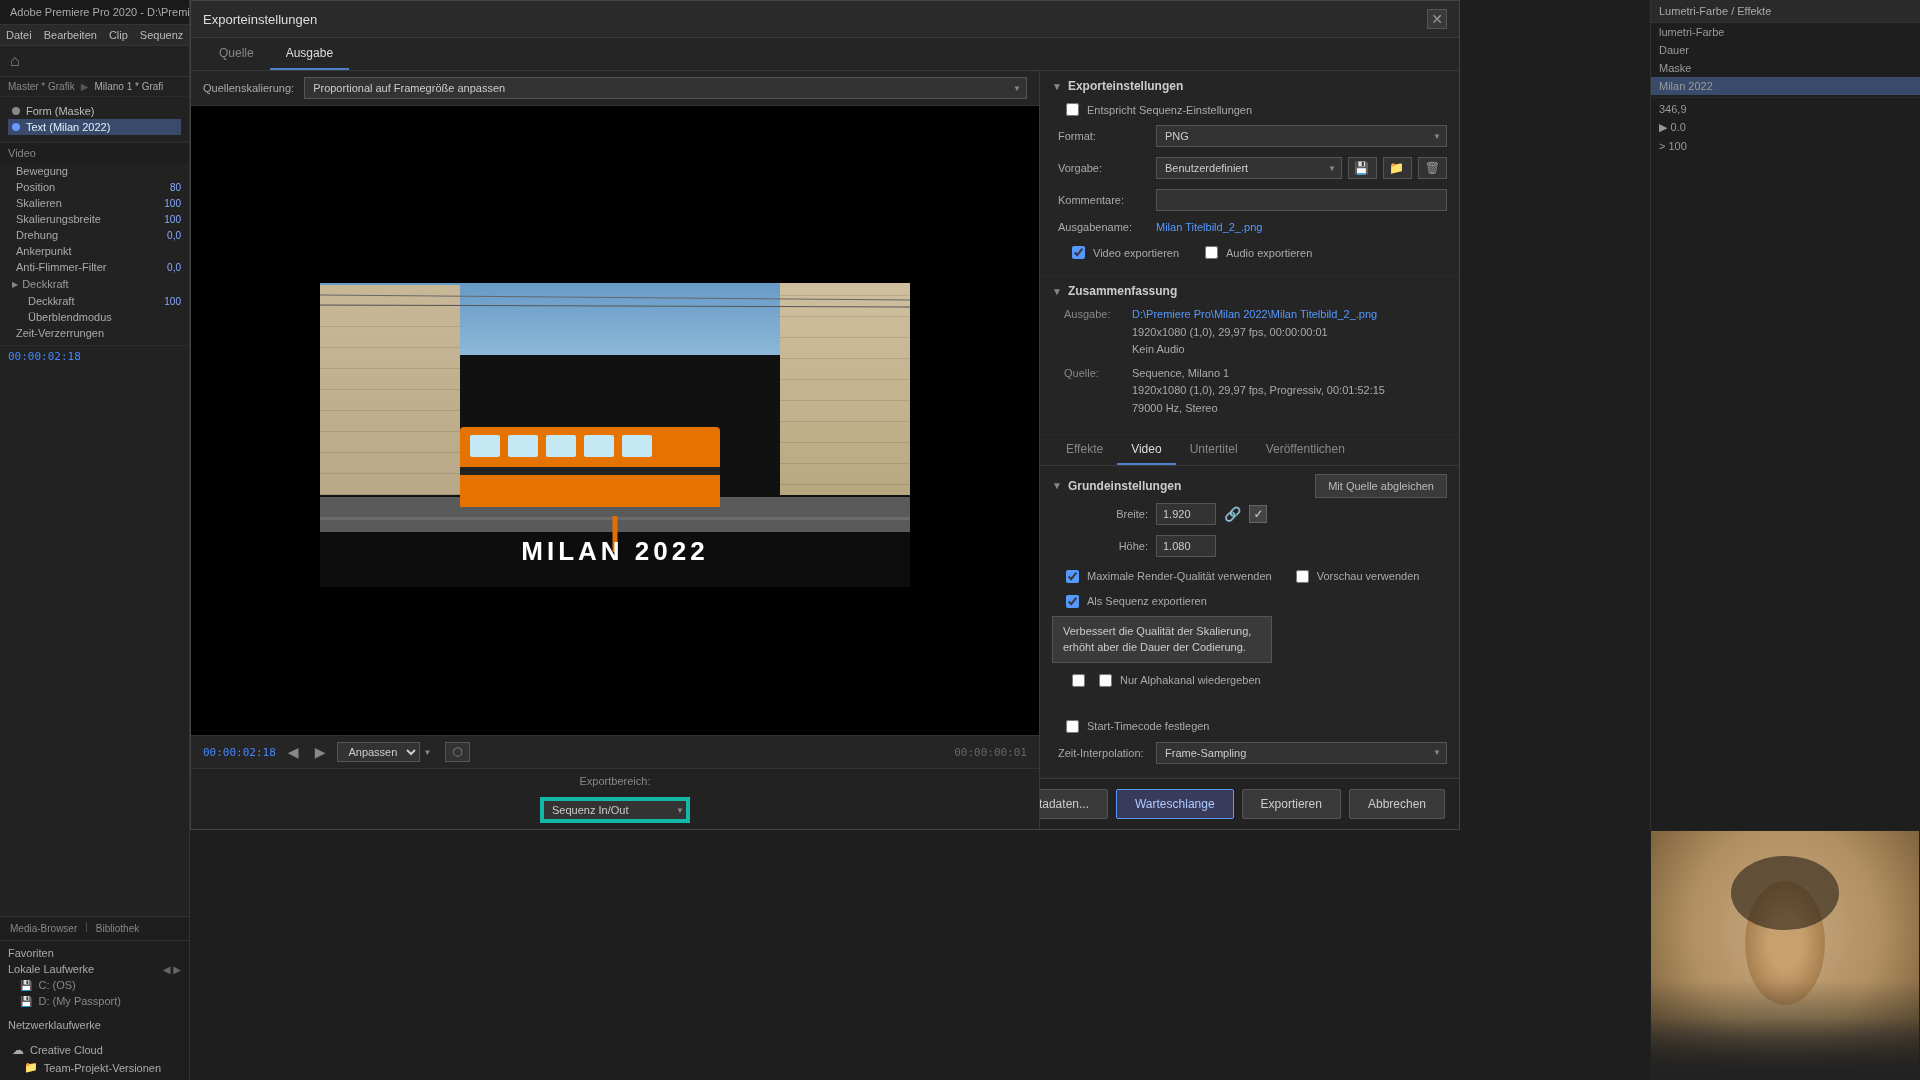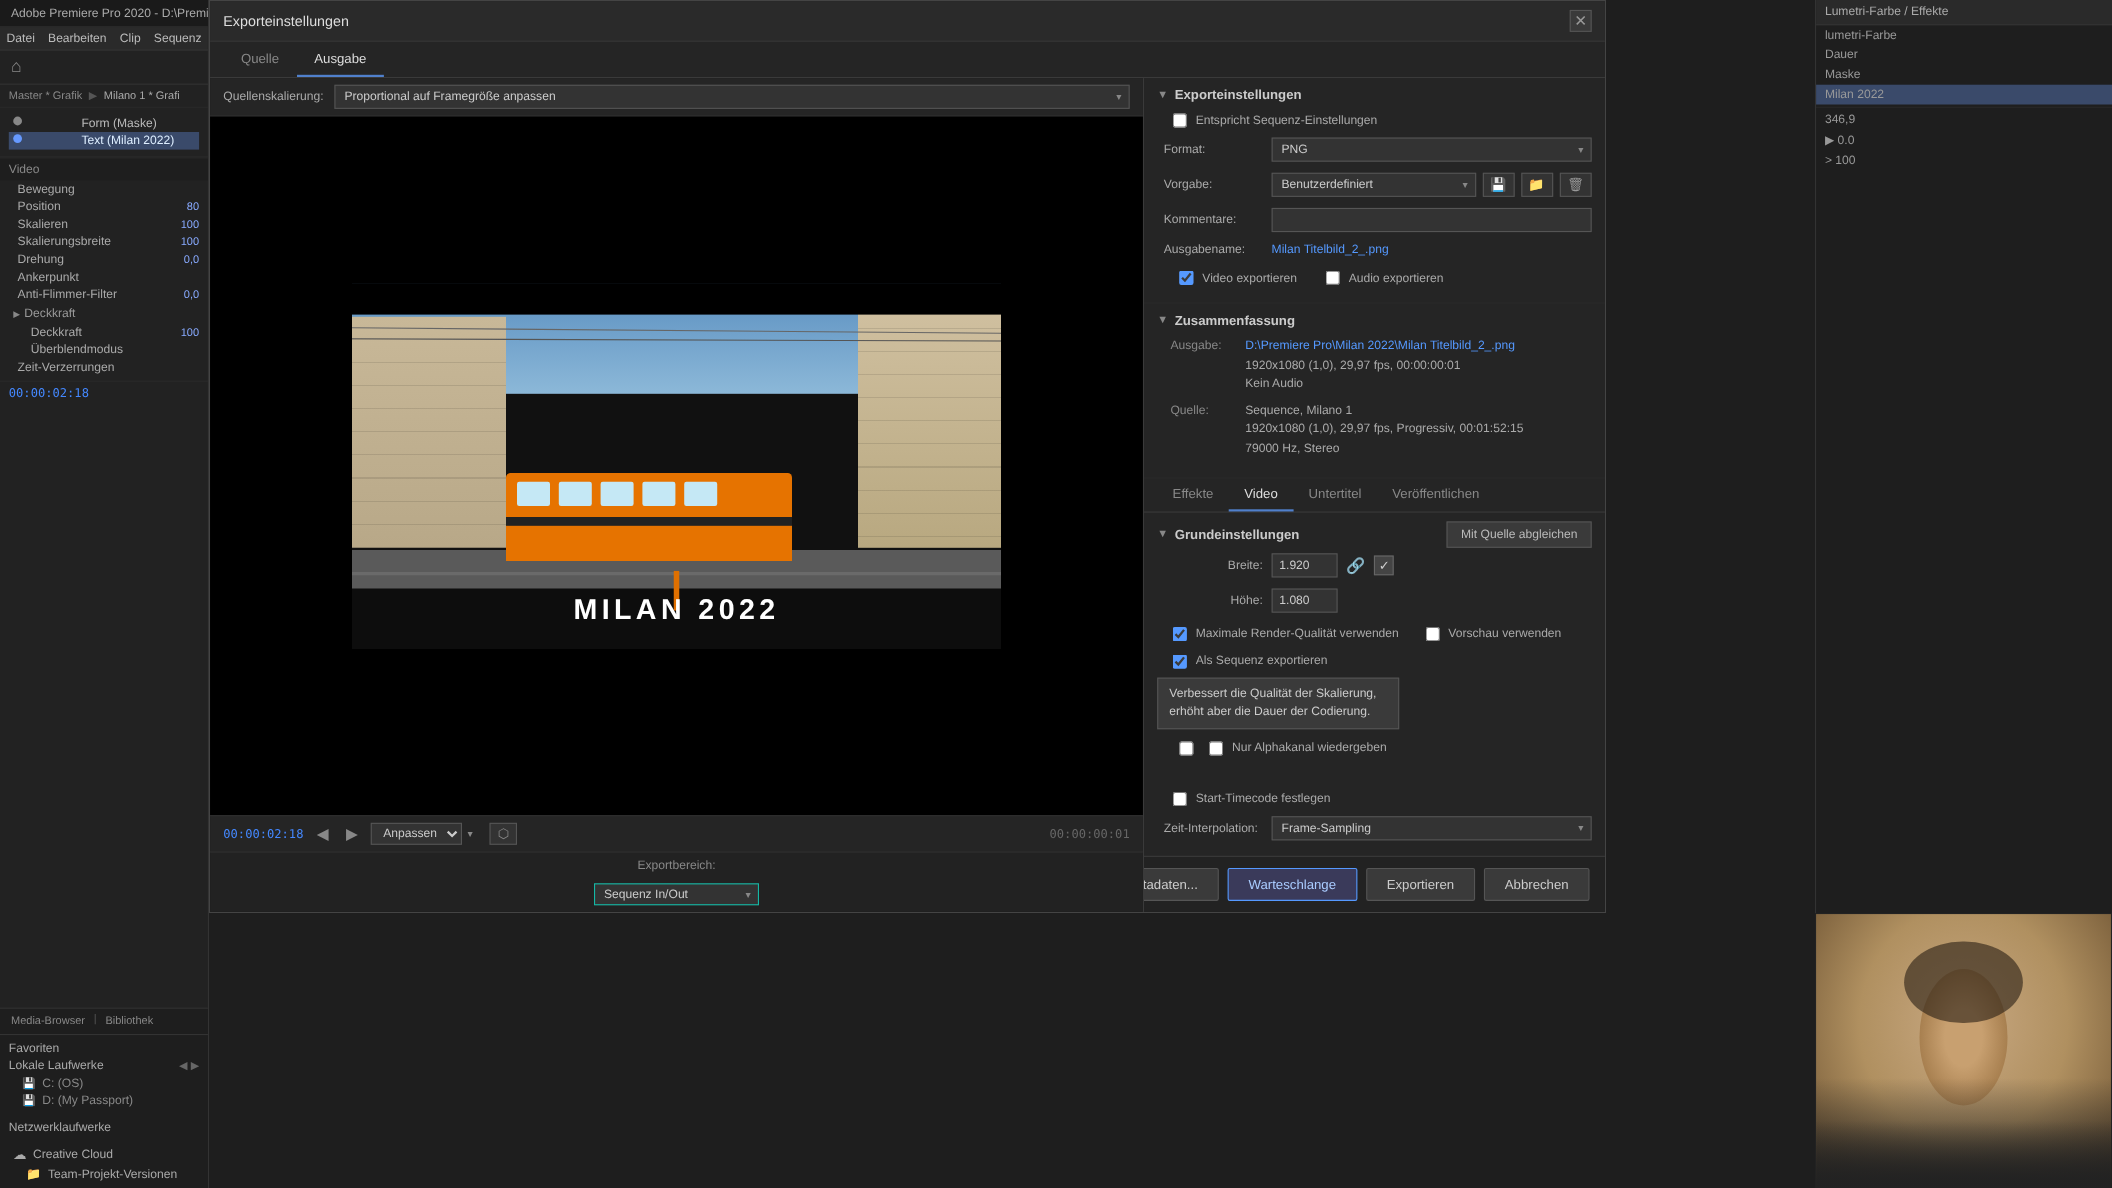--- a/index.html
+++ b/index.html
@@ -60,25 +60,25 @@
       border-bottom: 1px solid #333;
     }
     .home-icon { font-size: 16px; color: #888; }
 
     .layer-section {
       padding: 6px 8px;
       border-bottom: 1px solid #2a2a2a;
     }
     .layer-item {
       display: flex;
+      align-items: center;
       padding: 2px 4px;
       font-size: 11px;
       color: #bbb;
       cursor: pointer;
-      gap: 48px;
     }
     .layer-item.selected {
       background: #3a4a6a;
       color: #ddeeff;
     }
     .layer-item .dot {
       width: 8px; height: 8px;
       border-radius: 50%;
       background: #666;
       margin-right: 6px;
@@ -421,21 +421,21 @@
       gap: 10px;
       flex-shrink: 0;
       flex-direction: column;
     }
     .er-label {
       font-size: 11px;
       color: #888;
     }
     .er-select {
       background: #333;
-      border: 1px solid #14b8a6;
+      border: 4px solid #14b8a6;
       color: #ccc;
       padding: 3px 8px;
       font-size: 11px;
       cursor: pointer;
       min-width: 150px;
       appearance: none;
     }
 
     
     .settings-panel {

